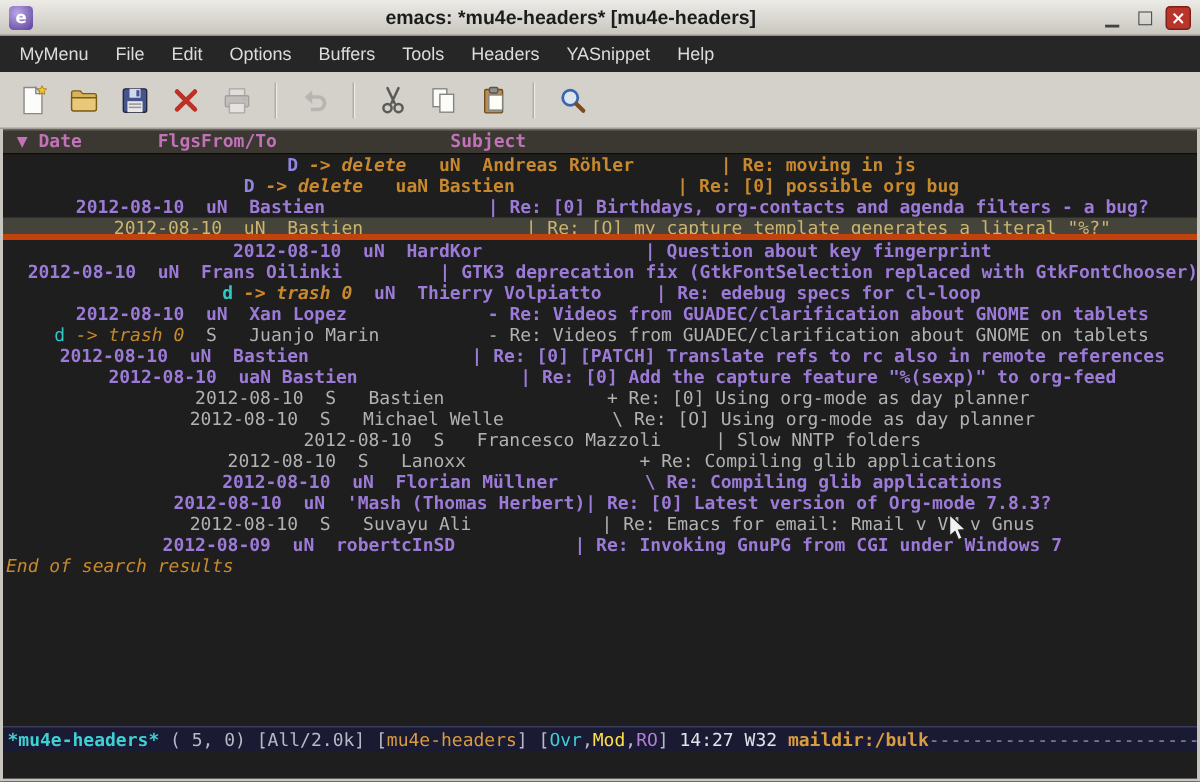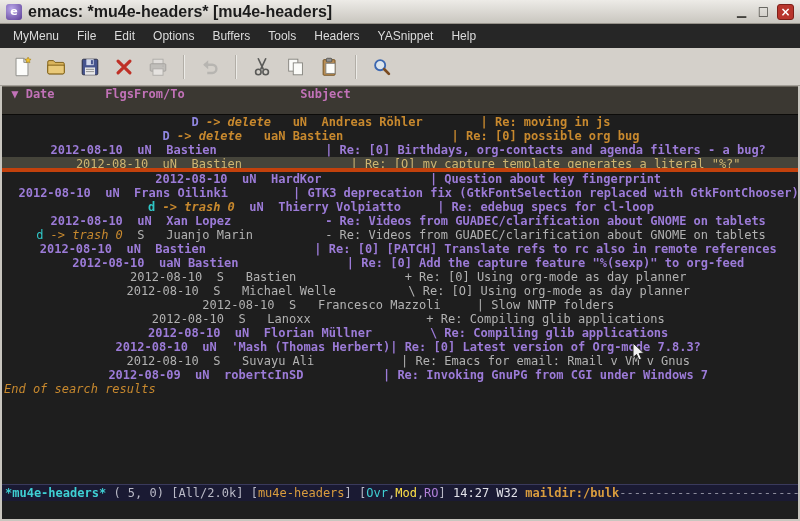--- a/index.html
+++ b/index.html
@@ -4,38 +4,38 @@
 <style>
   * { margin:0; padding:0; box-sizing:border-box; }
   html,body { background:#5a5855; }
   body { font-family:"Liberation Sans", sans-serif; }
 
   .frame { width:800px; height:521px; background:#c9c6bf; display:flex; flex-direction:column; position:relative; overflow:hidden; }
 
   
   .titlebar { height:24px; flex:0 0 auto; background:linear-gradient(#edebe7,#c9c6bf); border-bottom:1px solid #96928a; display:flex; align-items:center; padding:0 6px; }
   .win-icon { width:16px; height:16px; border-radius:3px; background:radial-gradient(circle at 35% 30%, #b9a7e8, #5b3d96); color:#fff; font:bold 11px/16px "DejaVu Sans", sans-serif; text-align:center; margin-right:6px; }
-  .title-text { flex:1; font-weight:bold; font-size:16px; color:#1c1c1c; }
+  .title-text { flex:1; text-align:center; font-weight:bold; font-size:13px; color:#1c1c1c; }
   .win-btns { display:flex; gap:5px; align-items:center; }
   .wbtn { width:17px; height:16px; text-align:center; font:12px/15px "DejaVu Sans", sans-serif; color:#44423e; }
   .wbtn.close { background:#b8352c; border:1px solid #7e1f18; border-radius:3px; color:#fff; font-weight:bold; }
 
   
   .menubar { height:24px; flex:0 0 auto; background:#262626; display:flex; align-items:center; padding:0 4px; }
   .menu-item { color:#dcdcdc; font-size:12px; padding:3px 9px; cursor:default; }
 
   
   .toolbar { height:38px; flex:0 0 auto; background:#d4d0ca; border-bottom:1px solid #a29e97; display:flex; align-items:center; padding:0 8px; gap:6px; }
   .tbtn { width:28px; height:28px; display:flex; align-items:center; justify-content:center; border-radius:3px; }
   .tbtn.disabled { opacity:.4; filter:grayscale(1); }
   .tb-sep { width:2px; height:24px; background:#b2aea7; border-right:1px solid #ecebe7; margin:0 5px; }
 
   
   .buffer { flex:1; background:var(--buffer-bg); border-left:2px solid #c9c6bf; border-right:2px solid #c9c6bf; border-bottom:2px solid #c9c6bf; display:flex; flex-direction:column; font-family:"DejaVu Sans Mono", monospace; font-size:12px; overflow:hidden; position:relative; }
-  .header-line { height:29px; flex:0 0 auto; line-height:15px; background:#3b3832; color:#c272b8; font-weight:bold; white-space:pre; border-top:1px solid #6b675e; border-bottom:1px solid #0c0b09; padding-left:2px; overflow:hidden; }
+  .header-line { height:17px; flex:0 0 auto; line-height:15px; background:#3b3832; color:#c272b8; font-weight:bold; white-space:pre; border-top:1px solid #6b675e; border-bottom:1px solid #0c0b09; padding-left:2px; overflow:hidden; }
   .rows { flex:0 0 auto; overflow:hidden; }
   .msg-row { height:14px; line-height:14px; white-space:pre; padding-left:2px; overflow:hidden;text-align:center; }
   .face-unread { color:var(--unread); font-weight:bold; }
   .face-seen { color:var(--seen); }
   .face-deleted { color:var(--marked); font-weight:bold; }
   .face-current { color:var(--current-fg); font-weight:normal; background:var(--current-bg); border-bottom:4px solid #c2410c; height:15px; }
   .marked { color:var(--marked); font-style:italic; }
   .mkD { color:var(--marker-delete); font-style:normal; }
   .mkd { color:var(--marker-trash); font-style:normal; }
   .endline { color:var(--marked); font-style:italic; white-space:pre; padding-left:2px; height:14px; line-height:14px; }

